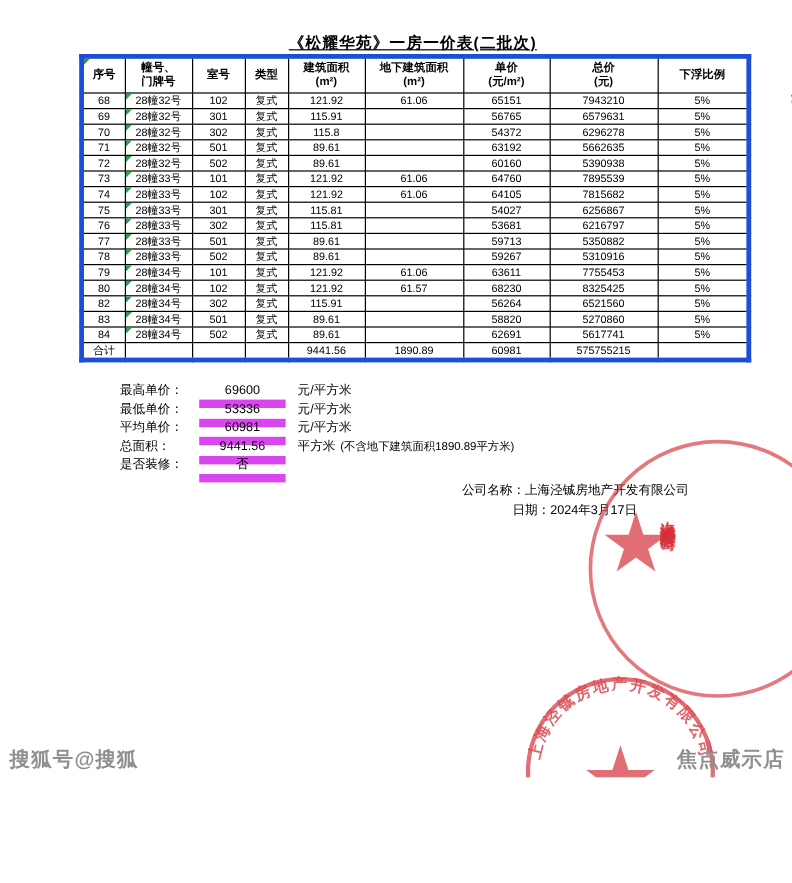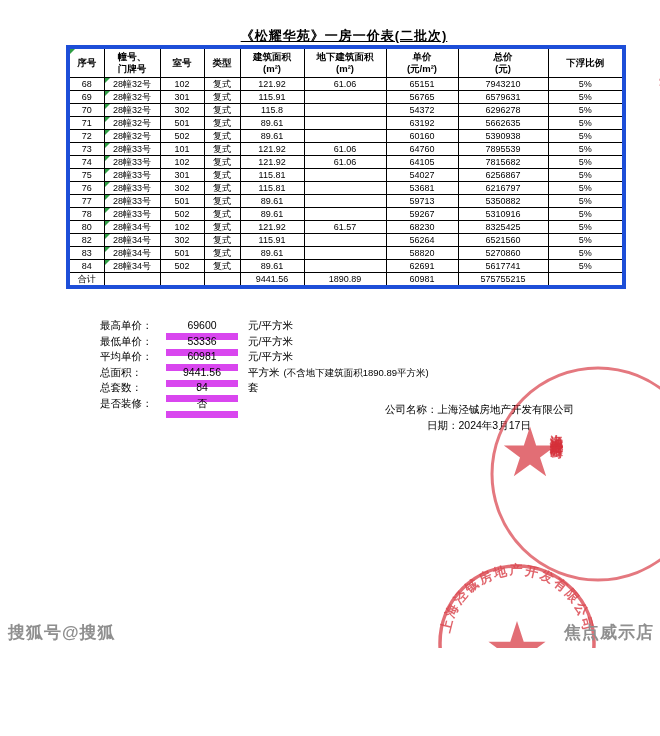--- a/index.html
+++ b/index.html
@@ -201,20 +201,31 @@
           <td class="flagged">28幢33号</td>
           <td>502</td>
           <td>复式</td>
           <td>89.61</td>
           <td></td>
           <td>59267</td>
           <td>5310916</td>
           <td>5%</td>
         </tr>
         <tr>
+          <td>79</td>
+          <td class="flagged">28幢34号</td>
+          <td>101</td>
+          <td>复式</td>
+          <td>121.92</td>
+          <td>61.06</td>
+          <td>63611</td>
+          <td>7755453</td>
+          <td>5%</td>
+        </tr>
+        <tr>
           <td>80</td>
           <td class="flagged">28幢34号</td>
           <td>102</td>
           <td>复式</td>
           <td>121.92</td>
           <td>61.57</td>
           <td>68230</td>
           <td>8325425</td>
           <td>5%</td>
         </tr>
@@ -272,23 +283,20 @@
       <span class="sum-label">最高单价：</span><span class="sum-value">69600</span><span class="sum-unit">元/平方米</span>
     </div>
     <div class="sum-row">
       <span class="sum-label">最低单价：</span><span class="sum-value">53336</span><span class="sum-unit">元/平方米</span>
     </div>
     <div class="sum-row">
       <span class="sum-label">平均单价：</span><span class="sum-value">60981</span><span class="sum-unit">元/平方米</span>
     </div>
     <div class="sum-row">
       <span class="sum-label">总面积：</span><span class="sum-value">9441.56</span><span class="sum-unit">平方米</span><span class="sum-note">(不含地下建筑面积1890.89平方米)</span>
-    </div>
-    <div class="sum-row">
-      <span class="sum-label">总套数：</span><span class="sum-value">84</span><span class="sum-unit">套</span>
     </div>
     <div class="sum-row">
       <span class="sum-label">是否装修：</span><span class="sum-value">否</span><span class="sum-unit"></span>
     </div>
   </div>
 
   <div class="footer-block">
     <div><span>公司名称：</span><span>上海泾铖房地产开发有限公司</span></div>
     <div class="date-line"><span>日期：</span><span>2024年3月17日</span></div>
   </div>

